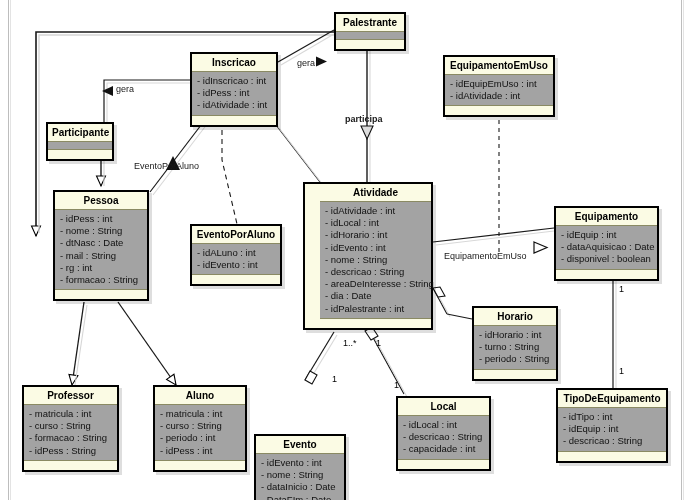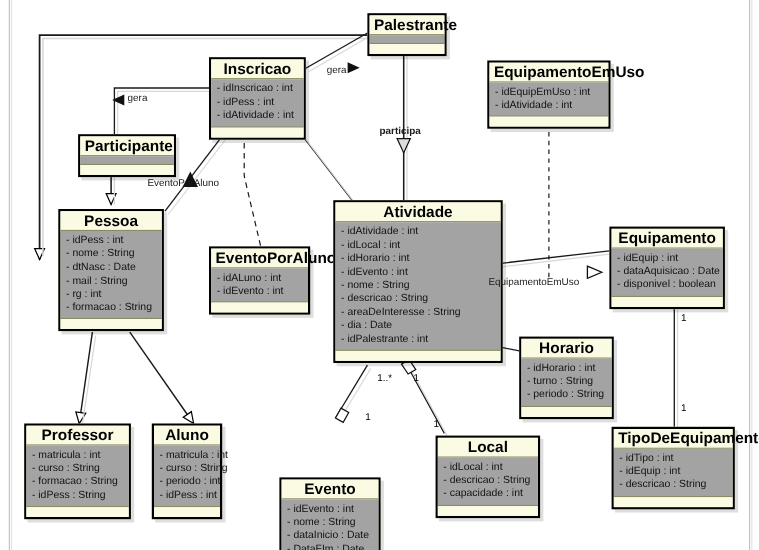--- a/index.html
+++ b/index.html
@@ -26,21 +26,21 @@
     position:absolute;
     box-sizing:border-box;
     border:2px solid #000;
     background:#fbfbe4;
     box-shadow:3px 3px 0 rgba(0,0,0,0.13);
     z-index:5;
   }
   .uml .name{
     text-align:center;
     font-weight:bold;
-    font-size:14px;
+    font-size:10px;
     color:#000;
     padding:3px 4px 3px 4px;
     border-bottom:1px solid #8a8a63;
     background:#fbfbe4;
     line-height:11px;
     white-space:nowrap;
   }
   .uml .attrs{
     border-bottom:1px solid #8a8a63;
     padding:3px 5px 3px 5px;
@@ -174,21 +174,21 @@
 
   <div class="uml" style="left:443px;top:55px;width:112px;">
     <div class="name">EquipamentoEmUso</div>
     <div class="attrs">
       <div class="attr">- idEquipEmUso : int</div>
       <div class="attr">- idAtividade : int</div>
     </div>
     <div class="ops"></div>
   </div>
 
-  <div class="uml" style="left:71px;top:122px;width:89px;">
+  <div class="uml" style="left:46px;top:122px;width:68px;">
     <div class="name">Participante</div>
     <div class="attrs empty"></div>
     <div class="ops"></div>
   </div>
 
   <div class="uml" style="left:53px;top:190px;width:96px;">
     <div class="name">Pessoa</div>
     <div class="attrs">
       <div class="attr">- idPess : int</div>
       <div class="attr">- nome : String</div>
@@ -202,21 +202,21 @@
 
   <div class="uml" style="left:190px;top:224px;width:92px;">
     <div class="name">EventoPorAluno</div>
     <div class="attrs">
       <div class="attr">- idALuno : int</div>
       <div class="attr">- idEvento : int</div>
     </div>
     <div class="ops"></div>
   </div>
 
-  <div class="uml" style="left:303px;top:182px;width:154px;">
+  <div class="uml" style="left:303px;top:182px;width:130px;padding-left:15px;">
     <div class="name">Atividade</div>
     <div class="attrs">
       <div class="attr">- idAtividade : int</div>
       <div class="attr">- idLocal : int</div>
       <div class="attr">- idHorario : int</div>
       <div class="attr">- idEvento : int</div>
       <div class="attr">- nome : String</div>
       <div class="attr">- descricao : String</div>
       <div class="attr">- areaDeInteresse : String</div>
       <div class="attr">- dia : Date</div>
@@ -249,21 +249,21 @@
     <div class="name">Professor</div>
     <div class="attrs">
       <div class="attr">- matricula : int</div>
       <div class="attr">- curso : String</div>
       <div class="attr">- formacao : String</div>
       <div class="attr">- idPess : String</div>
     </div>
     <div class="ops"></div>
   </div>
 
-  <div class="uml" style="left:138px;top:385px;width:64px;">
+  <div class="uml" style="left:153px;top:385px;width:94px;">
     <div class="name">Aluno</div>
     <div class="attrs">
       <div class="attr">- matricula : int</div>
       <div class="attr">- curso : String</div>
       <div class="attr">- periodo : int</div>
       <div class="attr">- idPess : int</div>
     </div>
     <div class="ops"></div>
   </div>
 

